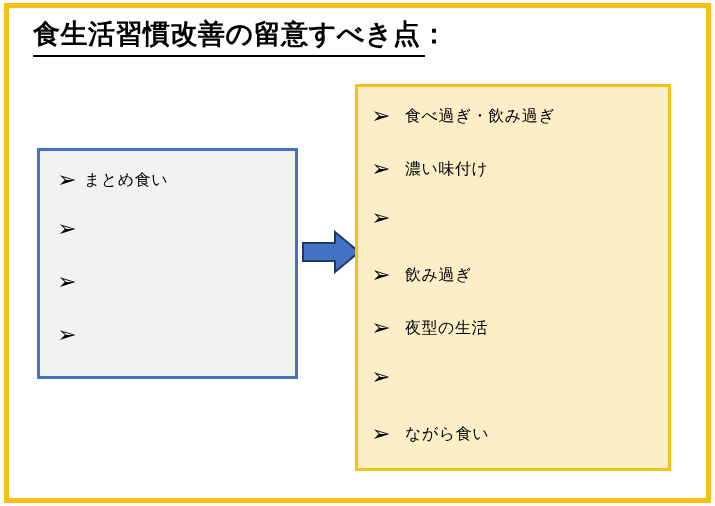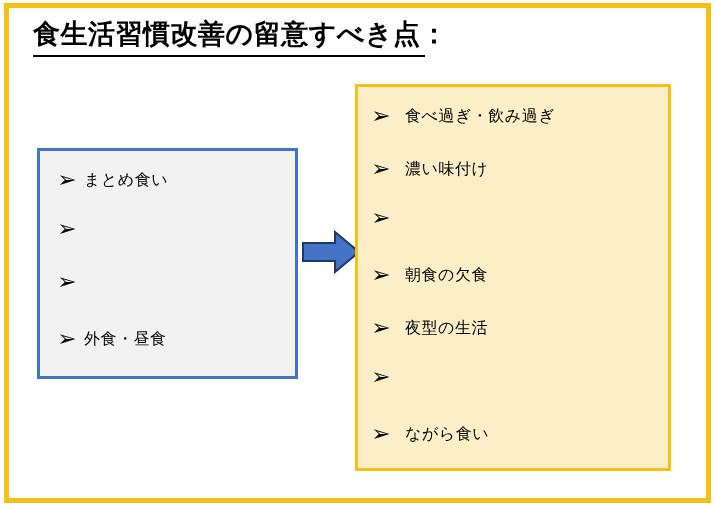--- a/index.html
+++ b/index.html
@@ -158,21 +158,20 @@
       <div class="bullet-row r1">
         <span class="bullet-glyph">➢</span>
       </div>
 
       <div class="bullet-row r2">
         <span class="bullet-glyph">➢</span>
       </div>
 
       <div class="bullet-row r3">
         <span class="bullet-glyph">➢</span>
-        <span class="bullet-text">外食・昼食</span>
       </div>
 
     </div>
   </div>
 
   <div class="arrow">
     <svg width="58" height="44" viewBox="0 0 58 44" xmlns="http://www.w3.org/2000/svg">
       <polygon points="1,13 33,13 33,2 57,22 33,42 33,31 1,31" fill="#4472C4" stroke="#1F3864" stroke-width="2" stroke-linejoin="miter"></polygon>
     </svg>
   </div>
@@ -189,21 +188,21 @@
         <span class="bullet-glyph">➢</span>
         <span class="bullet-text">濃い味付け</span>
       </div>
 
       <div class="bullet-row r2">
         <span class="bullet-glyph">➢</span>
       </div>
 
       <div class="bullet-row r3">
         <span class="bullet-glyph">➢</span>
-        <span class="bullet-text">朝食の欠食</span>
+        <span class="bullet-text">飲み過ぎ</span>
       </div>
 
       <div class="bullet-row r4">
         <span class="bullet-glyph">➢</span>
         <span class="bullet-text">夜型の生活</span>
       </div>
 
       <div class="bullet-row r5">
         <span class="bullet-glyph">➢</span>
       </div>

